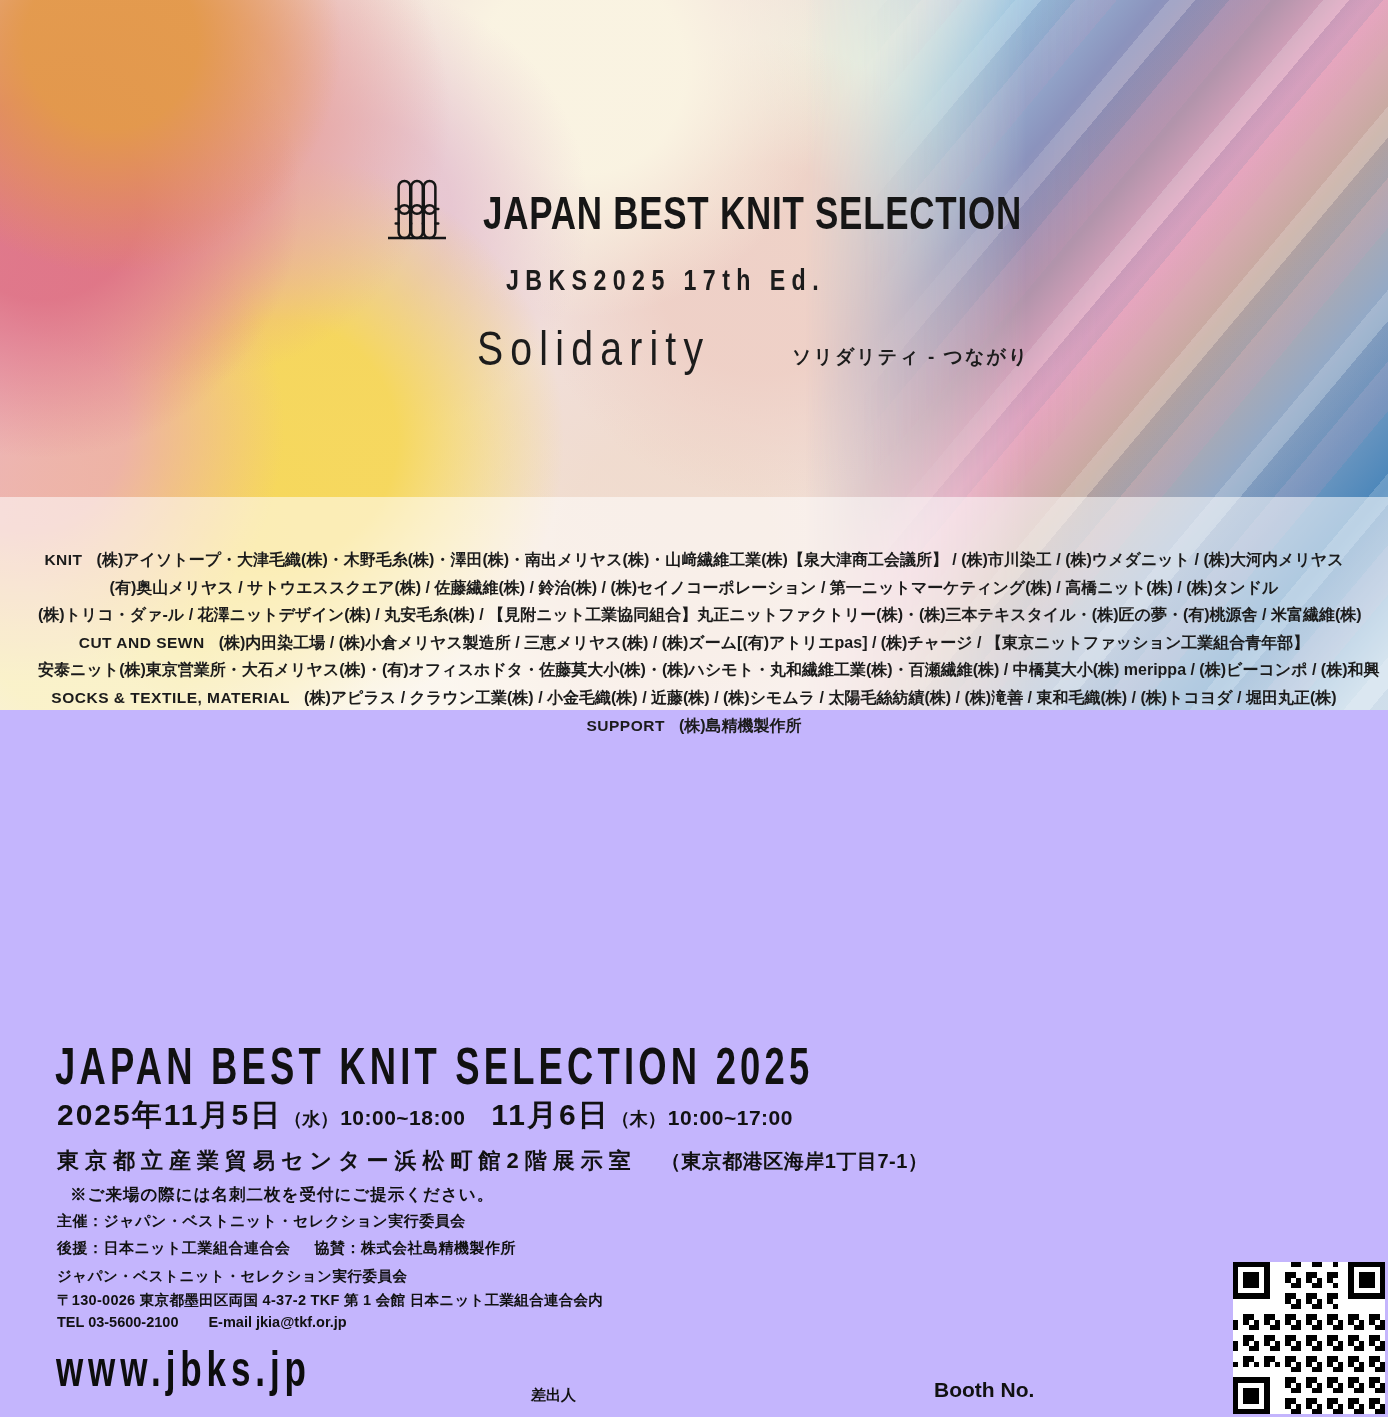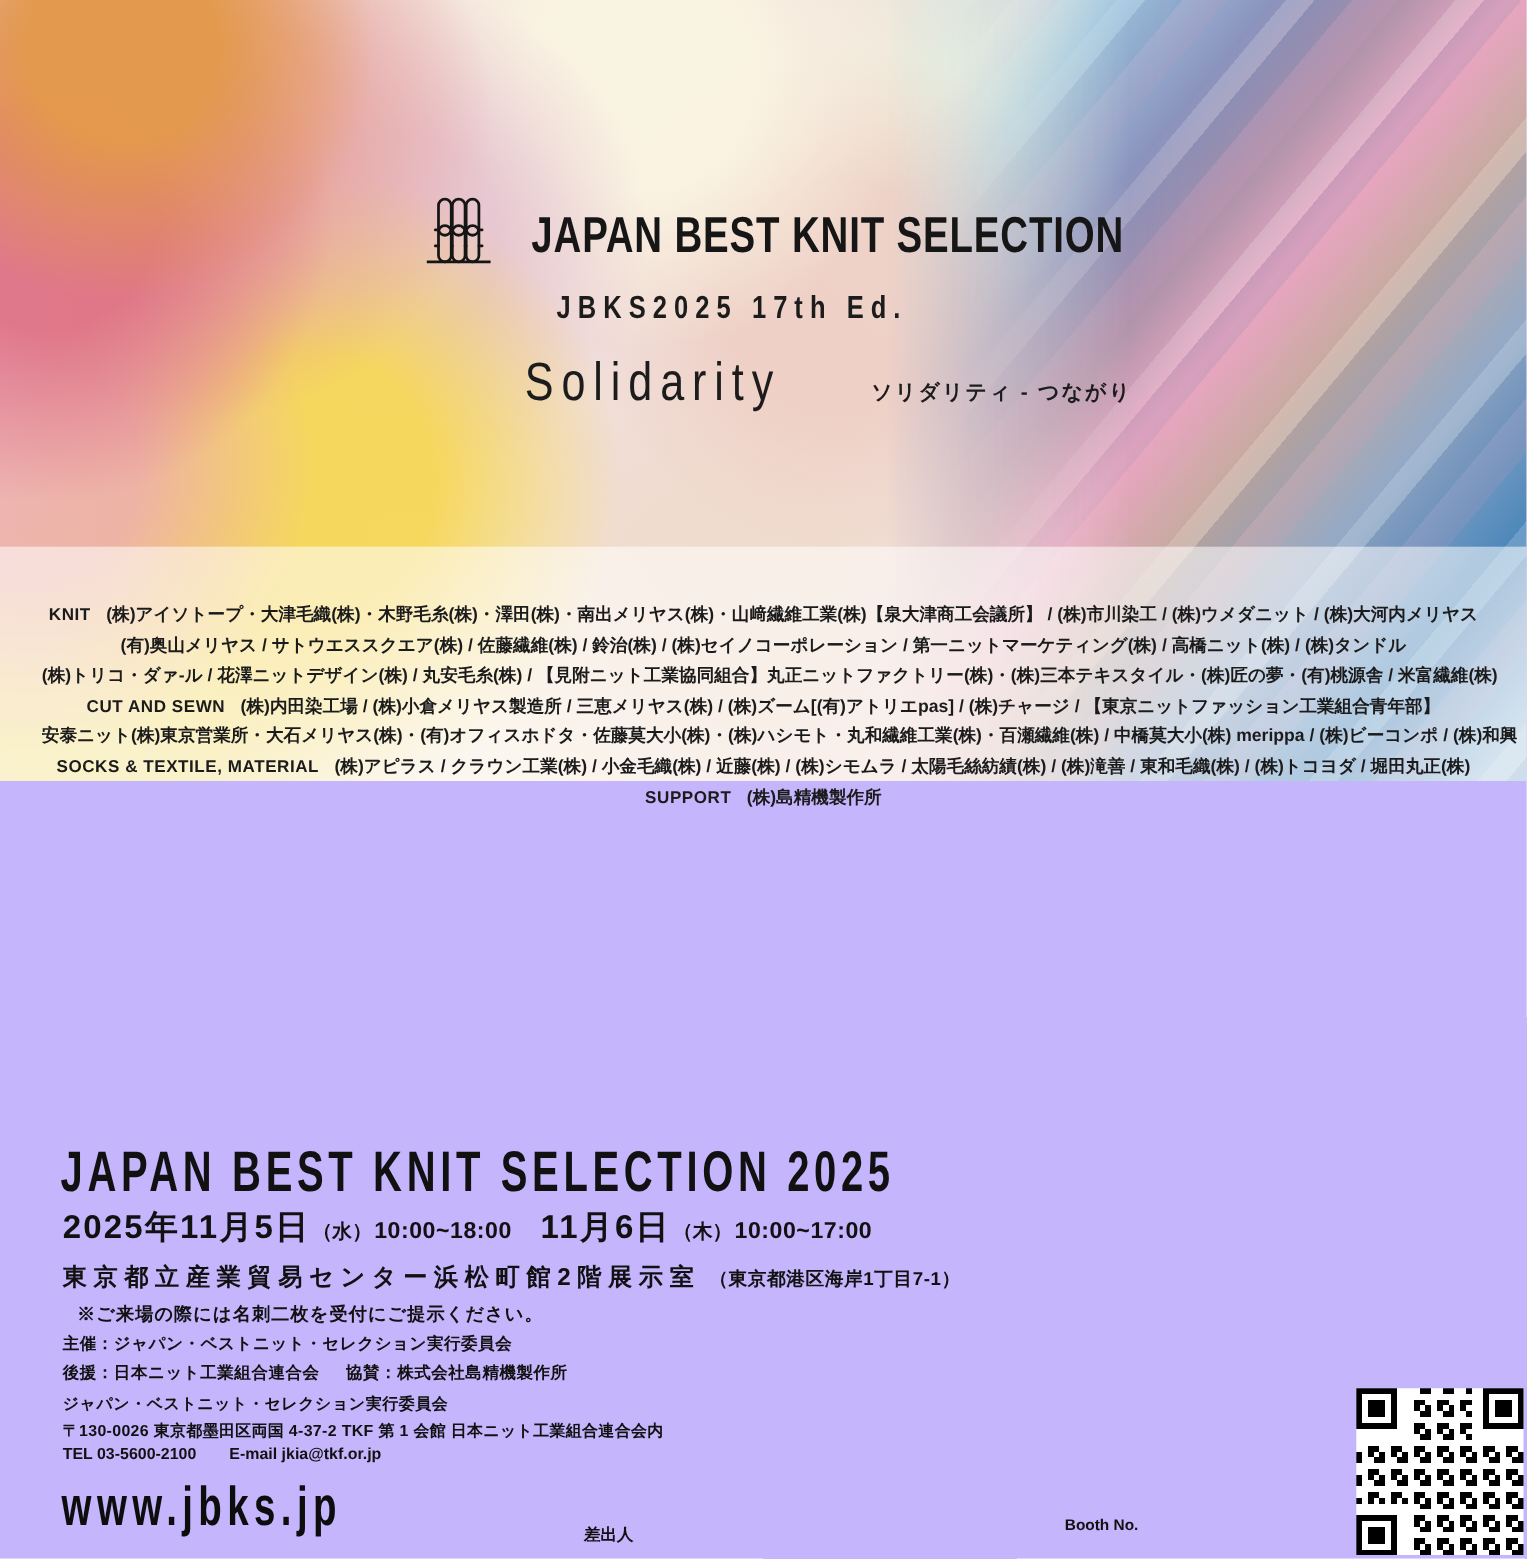--- a/index.html
+++ b/index.html
@@ -59,33 +59,33 @@
   
   .ev-title{position:absolute;left:55px;top:1036px;font-size:52px;font-weight:700;letter-spacing:6px;
             white-space:nowrap;transform:scaleX(.70);transform-origin:left top;color:#111;}
   .ev-dates{position:absolute;left:57px;top:1095px;white-space:nowrap;color:#111;}
   .d-big{font-size:30px;font-weight:700;letter-spacing:2px;}
   .d-day{font-size:18px;font-weight:700;margin:0 2px;}
   .d-time{font-size:21px;font-weight:600;letter-spacing:.5px;}
   .d-gap{display:inline-block;width:26px;}
   .ev-venue{position:absolute;left:57px;top:1146px;white-space:nowrap;color:#111;}
   .v-big{font-size:22px;font-weight:700;letter-spacing:6px;}
-  .v-small{font-size:17px;font-weight:700;margin-left:8px;letter-spacing:.5px;}
+  .v-small{font-size:20px;font-weight:700;margin-left:24px;letter-spacing:.5px;}
   .ev-note{position:absolute;left:70px;top:1184px;font-size:16.5px;font-weight:700;letter-spacing:1px;color:#111;}
   .ev-org{position:absolute;left:57px;top:1212px;font-size:15px;font-weight:700;letter-spacing:.5px;color:#111;}
   .ev-sup{position:absolute;left:57px;top:1239px;font-size:15px;font-weight:700;letter-spacing:.5px;color:#111;}
   .ev-sup .sponsor{margin-left:24px;}
   .office-name{position:absolute;left:57px;top:1267px;font-size:14.5px;font-weight:600;letter-spacing:.5px;color:#111;}
   .office-addr{position:absolute;left:57px;top:1291px;font-size:14.5px;font-weight:600;letter-spacing:.3px;color:#111;}
   .office-tel{position:absolute;left:57px;top:1314px;font-size:14.5px;font-weight:600;color:#111;}
   .office-tel .email{margin-left:30px;}
   .website{position:absolute;left:56px;top:1340px;font-size:50px;font-weight:700;letter-spacing:7px;
            white-space:nowrap;transform:scaleX(.70);transform-origin:left top;color:#0d0d0d;}
   .sender{position:absolute;left:517px;top:1386px;font-size:15px;font-weight:700;color:#111;margin-left:14px;}
-  .booth{position:absolute;left:968px;top:1378px;font-size:14px;font-weight:600;color:#111;}
+  .booth{position:absolute;left:934px;top:1378px;font-size:21px;font-weight:600;color:#111;}
   .qr{position:absolute;left:1233px;top:1262px;width:152px;height:152px;}
 </style>
 </head>
 <body>
 
 <div class="page">
 
   <div class="art">
     <div class="art-right"></div>
     <div class="art-stripes"></div>

